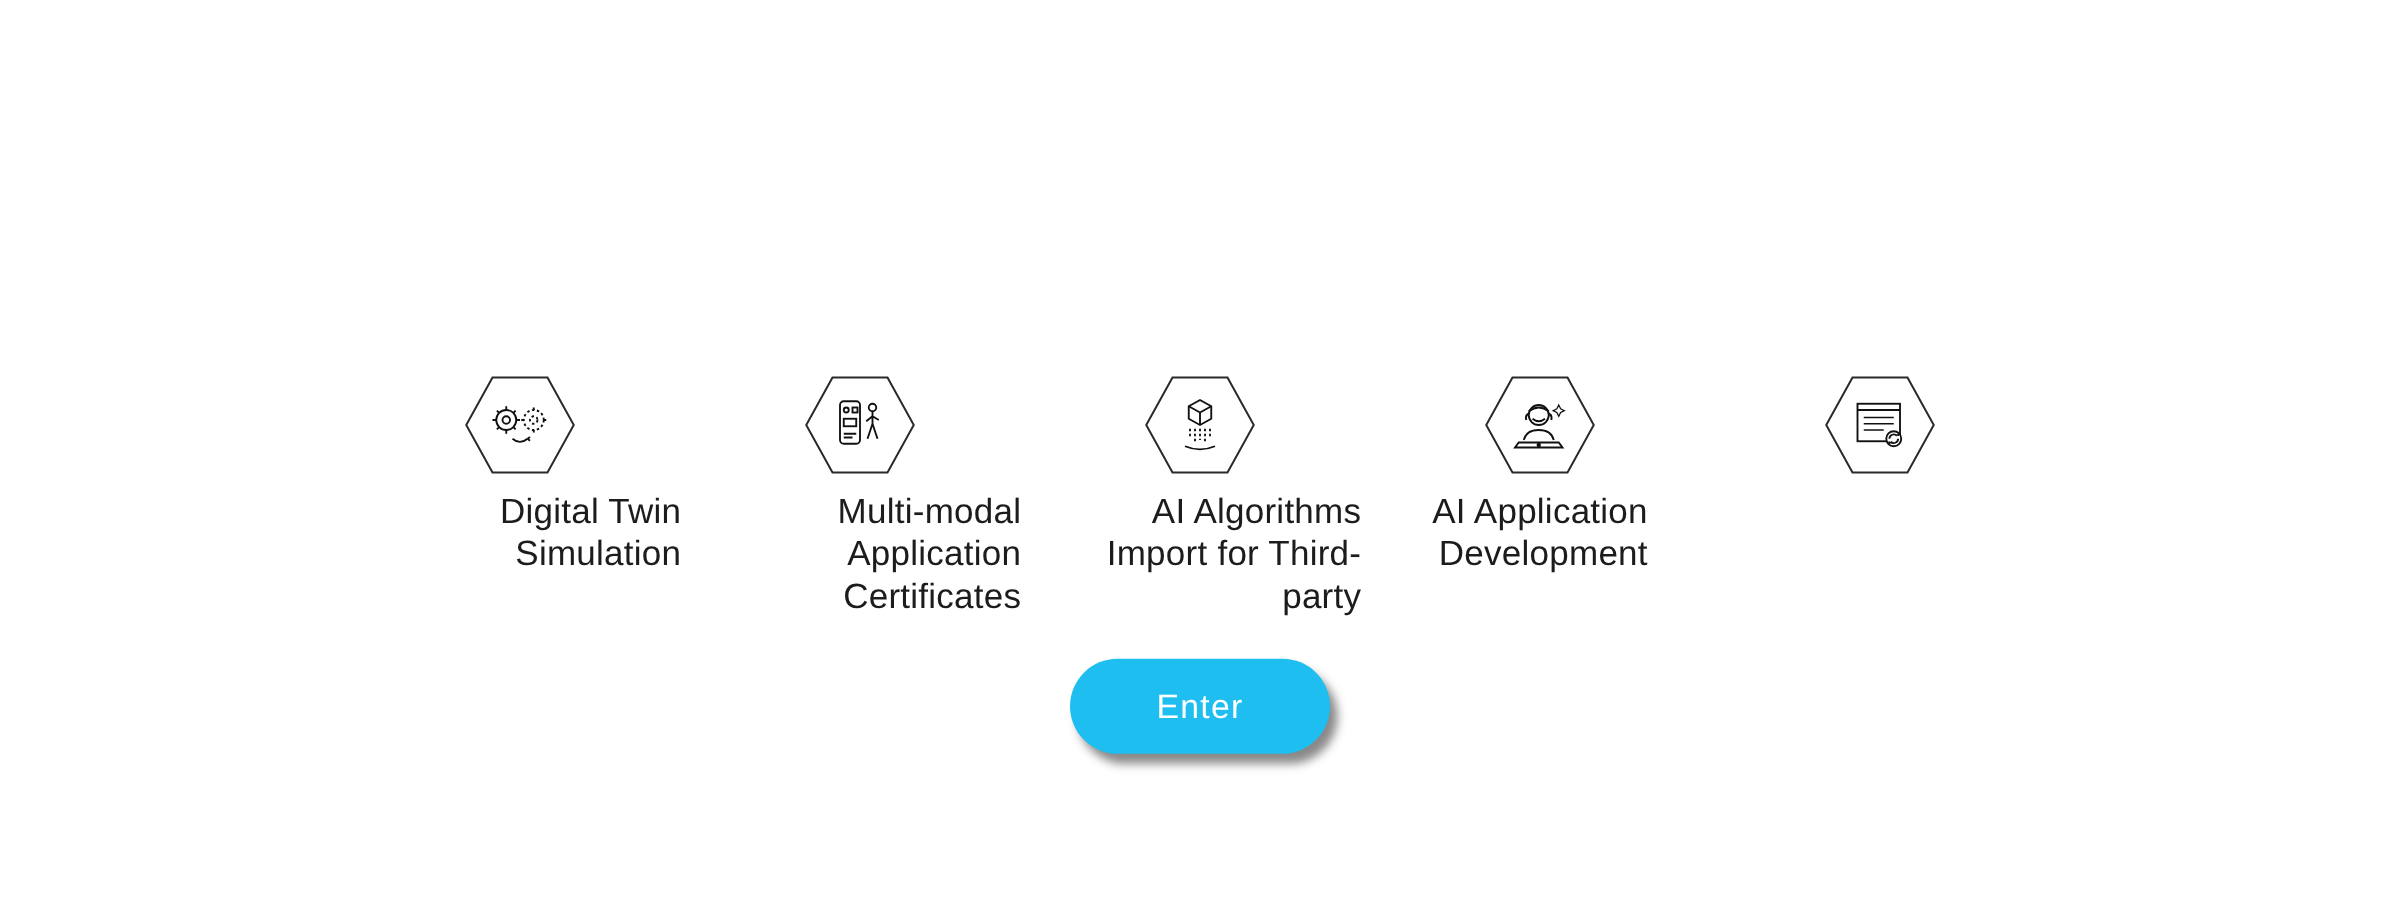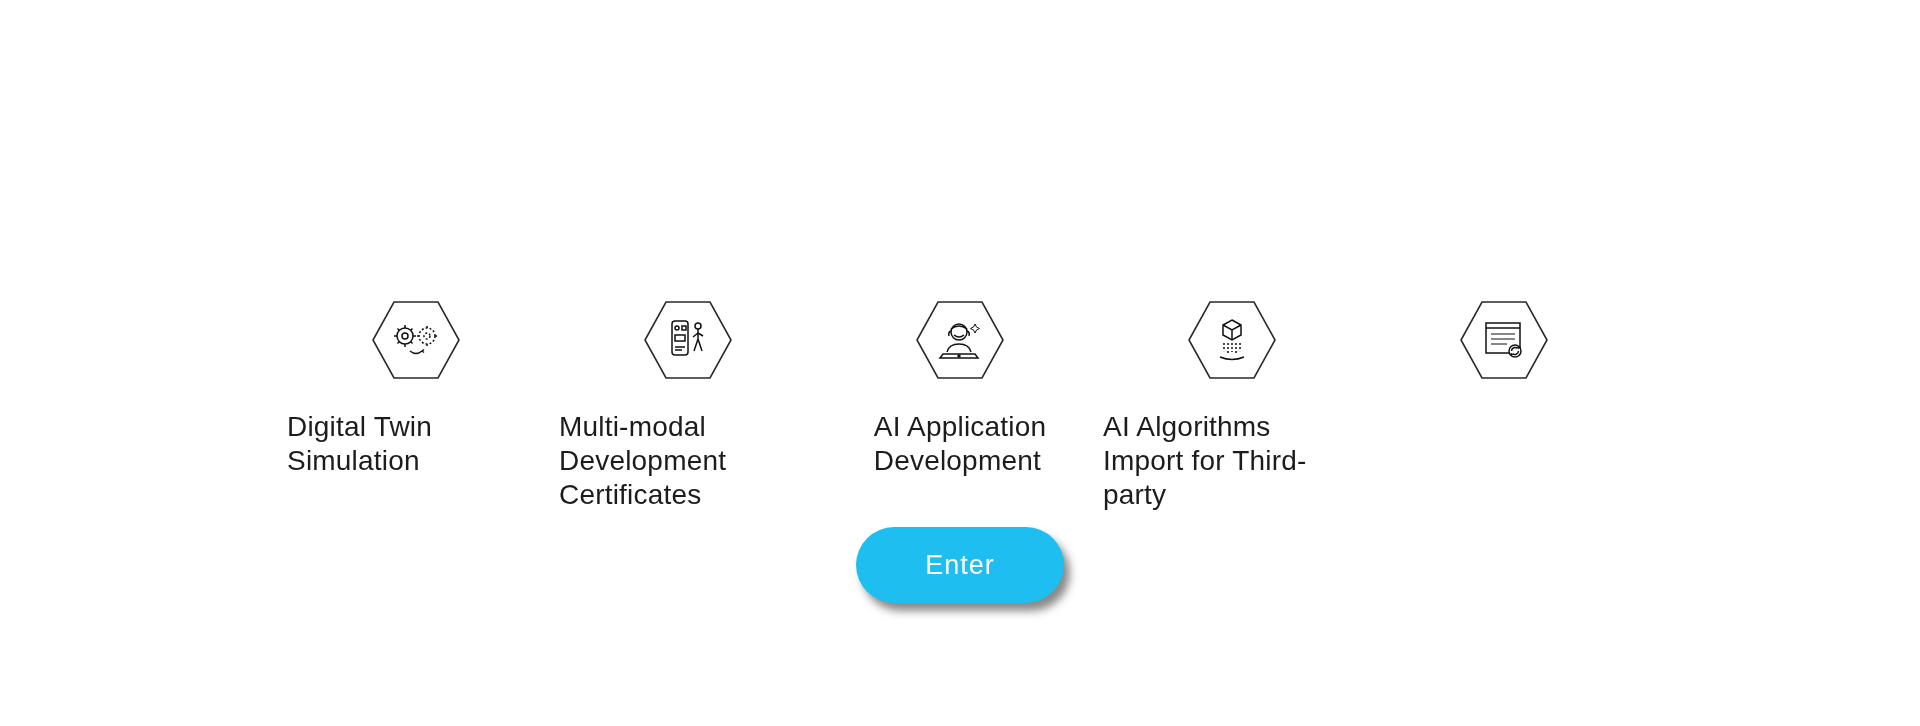--- a/index.html
+++ b/index.html
@@ -40,22 +40,22 @@
   }
   .hex-wrap svg.hex {
     position: absolute;
     top: 0; left: 0;
   }
   .glyph {
     position: relative;
     z-index: 2;
   }
   .feature-label {
-    margin-top: 30px;
-    text-align: left;
+    margin-top: 12px;
+    text-align: right;
     font-size: 28px;
     line-height: 1.22;
     color: #1c1c1c;
     letter-spacing: 0.2px;
   }
   .feature-label div { min-height: 0; }
   .enter-row {
     position: absolute;
     top: 527px;
     left: 0;
@@ -118,22 +118,40 @@
           <rect x="8" y="4" width="16" height="34" rx="3"></rect>
           <circle cx="13" cy="11" r="2"></circle>
           <rect x="18" y="9" width="4" height="4"></rect>
           <rect x="11" y="18" width="10" height="6"></rect>
           <path d="M11 30 h10 M11 33 h7"></path>
           <circle cx="34" cy="9" r="3"></circle>
           <path d="M34 12 v10 M34 16 l-5 4 M34 16 l5 3 M34 22 l-4 12 M34 22 l4 12"></path>
         </svg>
       </div>
       <div class="feature-label">
-        <div>Multi-modal Development</div>
+        <div>Multi-modal Application</div>
         <div>Certificates</div>
+      </div>
+    </div>
+
+    <div class="feature-item">
+      <div class="hex-wrap">
+        <svg class="hex" width="90" height="80" viewBox="0 0 90 80">
+          <polygon points="23,2 67,2 88,40 67,78 23,78 2,40" fill="#ffffff" stroke="#2a2a2a" stroke-width="1.6"></polygon>
+        </svg>
+        <svg class="glyph" width="44" height="46" viewBox="0 0 44 46" fill="none" stroke="#111" stroke-width="1.5">
+          <path d="M22 3 l9 5 v10 l-9 5 -9 -5 v-10 z"></path>
+          <path d="M13 8 l9 5 9 -5 M22 13 v10"></path>
+          <path d="M14 26 v8 M18 26 v10 M22 26 v9 M26 26 v10 M30 26 v8" stroke-dasharray="2 2"></path>
+          <path d="M10 40 q12 5 24 0"></path>
+        </svg>
+      </div>
+      <div class="feature-label">
+        <div>AI Algorithms</div>
+        <div>Import for Third-party</div>
       </div>
     </div>
 
     <div class="feature-item">
       <div class="hex-wrap">
         <svg class="hex" width="90" height="80" viewBox="0 0 90 80">
           <polygon points="23,2 67,2 88,40 67,78 23,78 2,40" fill="#ffffff" stroke="#2a2a2a" stroke-width="1.6"></polygon>
         </svg>
         <svg class="glyph" width="50" height="44" viewBox="0 0 50 44" fill="none" stroke="#111" stroke-width="1.5">
           <circle cx="24" cy="14" r="8"></circle>
@@ -142,38 +160,20 @@
           <path d="M19 17 q5 4 10 0"></path>
           <path d="M12 34 q2 -8 12 -8 q10 0 12 8"></path>
           <path d="M8 36 h32 l3 4 h-38 z"></path>
           <circle cx="24" cy="38" r="1" fill="#111"></circle>
           <path d="M40 6 l1.5 3 3 1.5 -3 1.5 -1.5 3 -1.5 -3 -3 -1.5 3 -1.5 z" stroke-width="1"></path>
         </svg>
       </div>
       <div class="feature-label">
         <div>AI Application</div>
         <div>Development</div>
-      </div>
-    </div>
-
-    <div class="feature-item">
-      <div class="hex-wrap">
-        <svg class="hex" width="90" height="80" viewBox="0 0 90 80">
-          <polygon points="23,2 67,2 88,40 67,78 23,78 2,40" fill="#ffffff" stroke="#2a2a2a" stroke-width="1.6"></polygon>
-        </svg>
-        <svg class="glyph" width="44" height="46" viewBox="0 0 44 46" fill="none" stroke="#111" stroke-width="1.5">
-          <path d="M22 3 l9 5 v10 l-9 5 -9 -5 v-10 z"></path>
-          <path d="M13 8 l9 5 9 -5 M22 13 v10"></path>
-          <path d="M14 26 v8 M18 26 v10 M22 26 v9 M26 26 v10 M30 26 v8" stroke-dasharray="2 2"></path>
-          <path d="M10 40 q12 5 24 0"></path>
-        </svg>
-      </div>
-      <div class="feature-label">
-        <div>AI Algorithms</div>
-        <div>Import for Third-party</div>
       </div>
     </div>
 
 
     <div class="feature-item">
       <div class="hex-wrap">
         <svg class="hex" width="90" height="80" viewBox="0 0 90 80">
           <polygon points="23,2 67,2 88,40 67,78 23,78 2,40" fill="#ffffff" stroke="#2a2a2a" stroke-width="1.6"></polygon>
         </svg>
         <svg class="glyph" width="46" height="44" viewBox="0 0 46 44" fill="none" stroke="#111" stroke-width="1.5">

